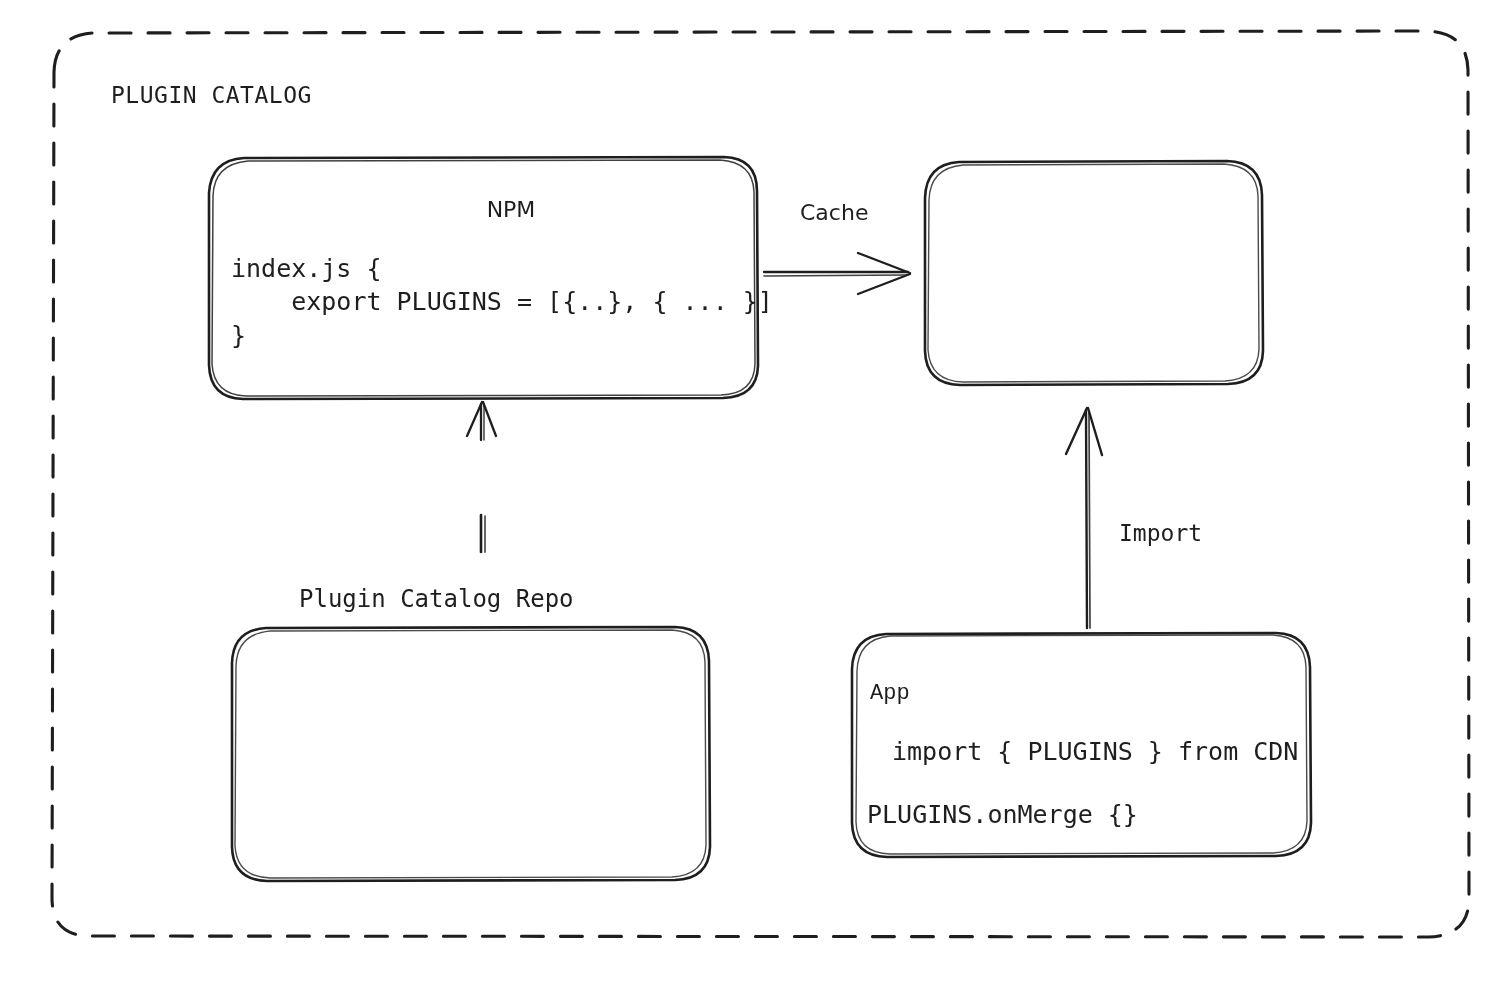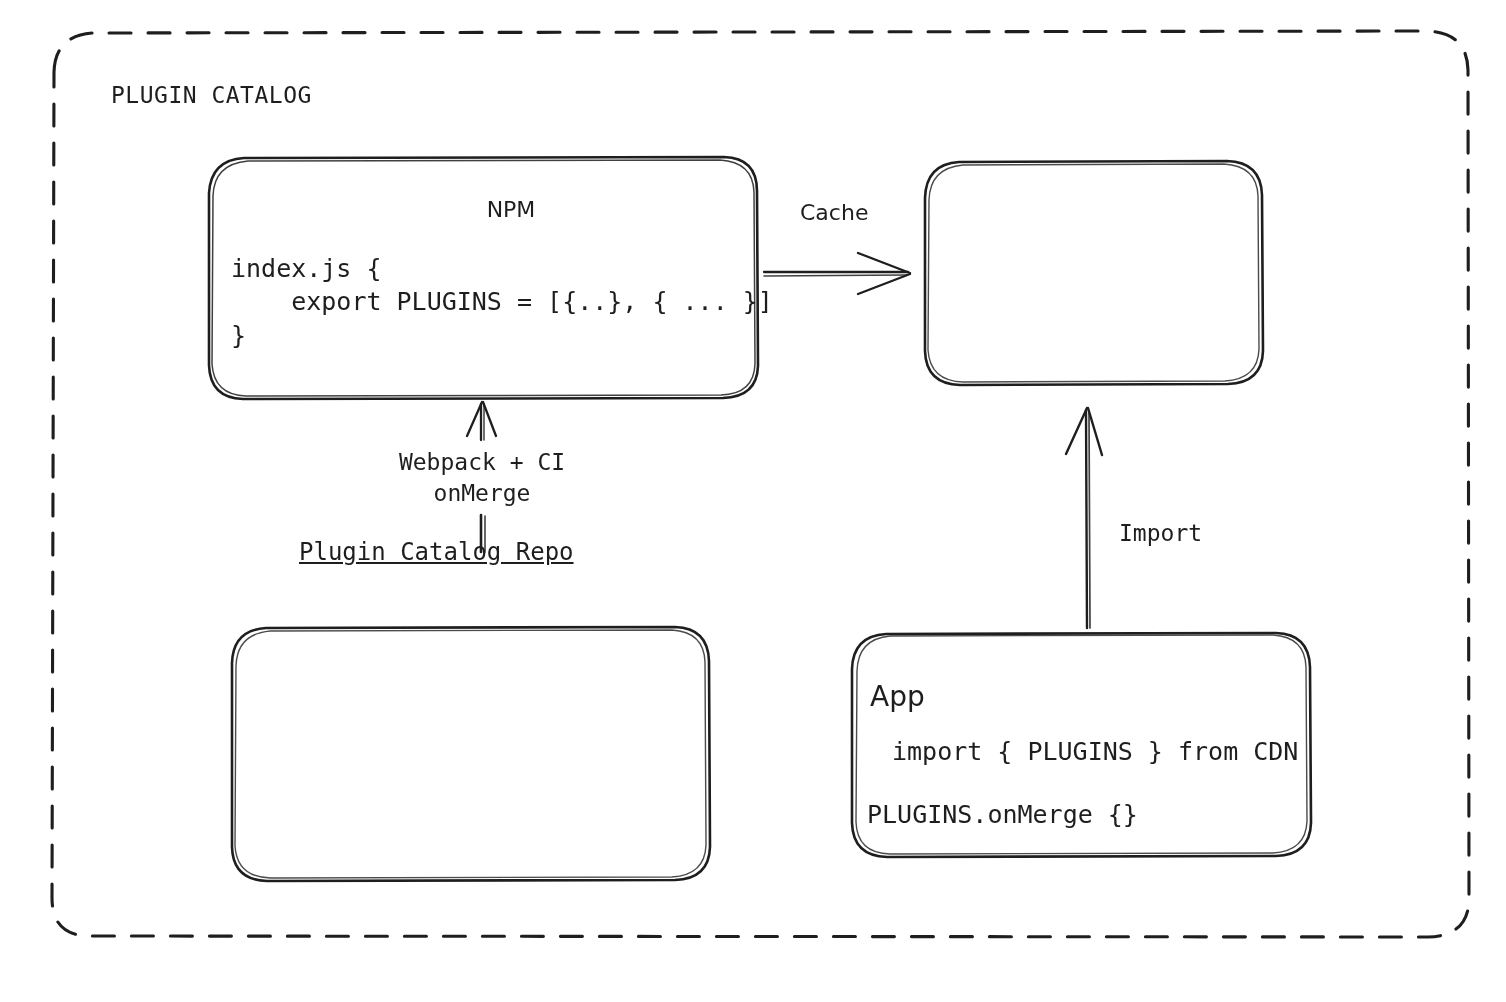--- a/index.html
+++ b/index.html
@@ -71,42 +71,42 @@
   #webpack-label {
     left: 370px; top: 447px;
     width: 200px;
     text-align: center;
     font-size: 23px;
     line-height: 1.33;
   }
 
   
   #repo-caption {
-    left: 287px; top: 537px;
+    left: 287px; top: 584px;
     font-size: 24px;
-    text-decoration: underline;
   }
 
   
   #repo-files {
     left: 222px; top: 707px;
     font-size: 25px;
     line-height: 1.32;
   }
 
   
   #import-label {
     left: 1107px; top: 518px;
     font-size: 23px;
   }
 
   
   #app-title {
     left: 858px; top: 679px;
-    font-size: 28px;
+    font-size: 22px;
+    font-family: Liberation Mono, monospace;
   }
   #app-line-1 {
     left: 880px; top: 735px;
     font-size: 25px;
   }
   #app-line-2 {
     left: 855px; top: 798px;
     font-size: 25px;
   }
 </style>
@@ -172,22 +172,20 @@
 
   <div class="txt sans" id="npm-title">NPM</div>
 
   <div class="txt mono" id="npm-code">index.js {
     export PLUGINS = [{..}, { ... }]
 }</div>
 
 
   <div class="txt sans" id="cache-label">Cache</div>
 
-  <div class="txt mono" id="webpack-label">Webpack + CI
-onMerge</div>
 
   <div class="txt mono" id="repo-caption">Plugin Catalog Repo</div>
 
 
   <div class="txt mono" id="import-label">Import</div>
 
   <div class="txt sans" id="app-title">App</div>
 
   <div class="txt mono" id="app-line-1">import { PLUGINS } from CDN</div>
 

